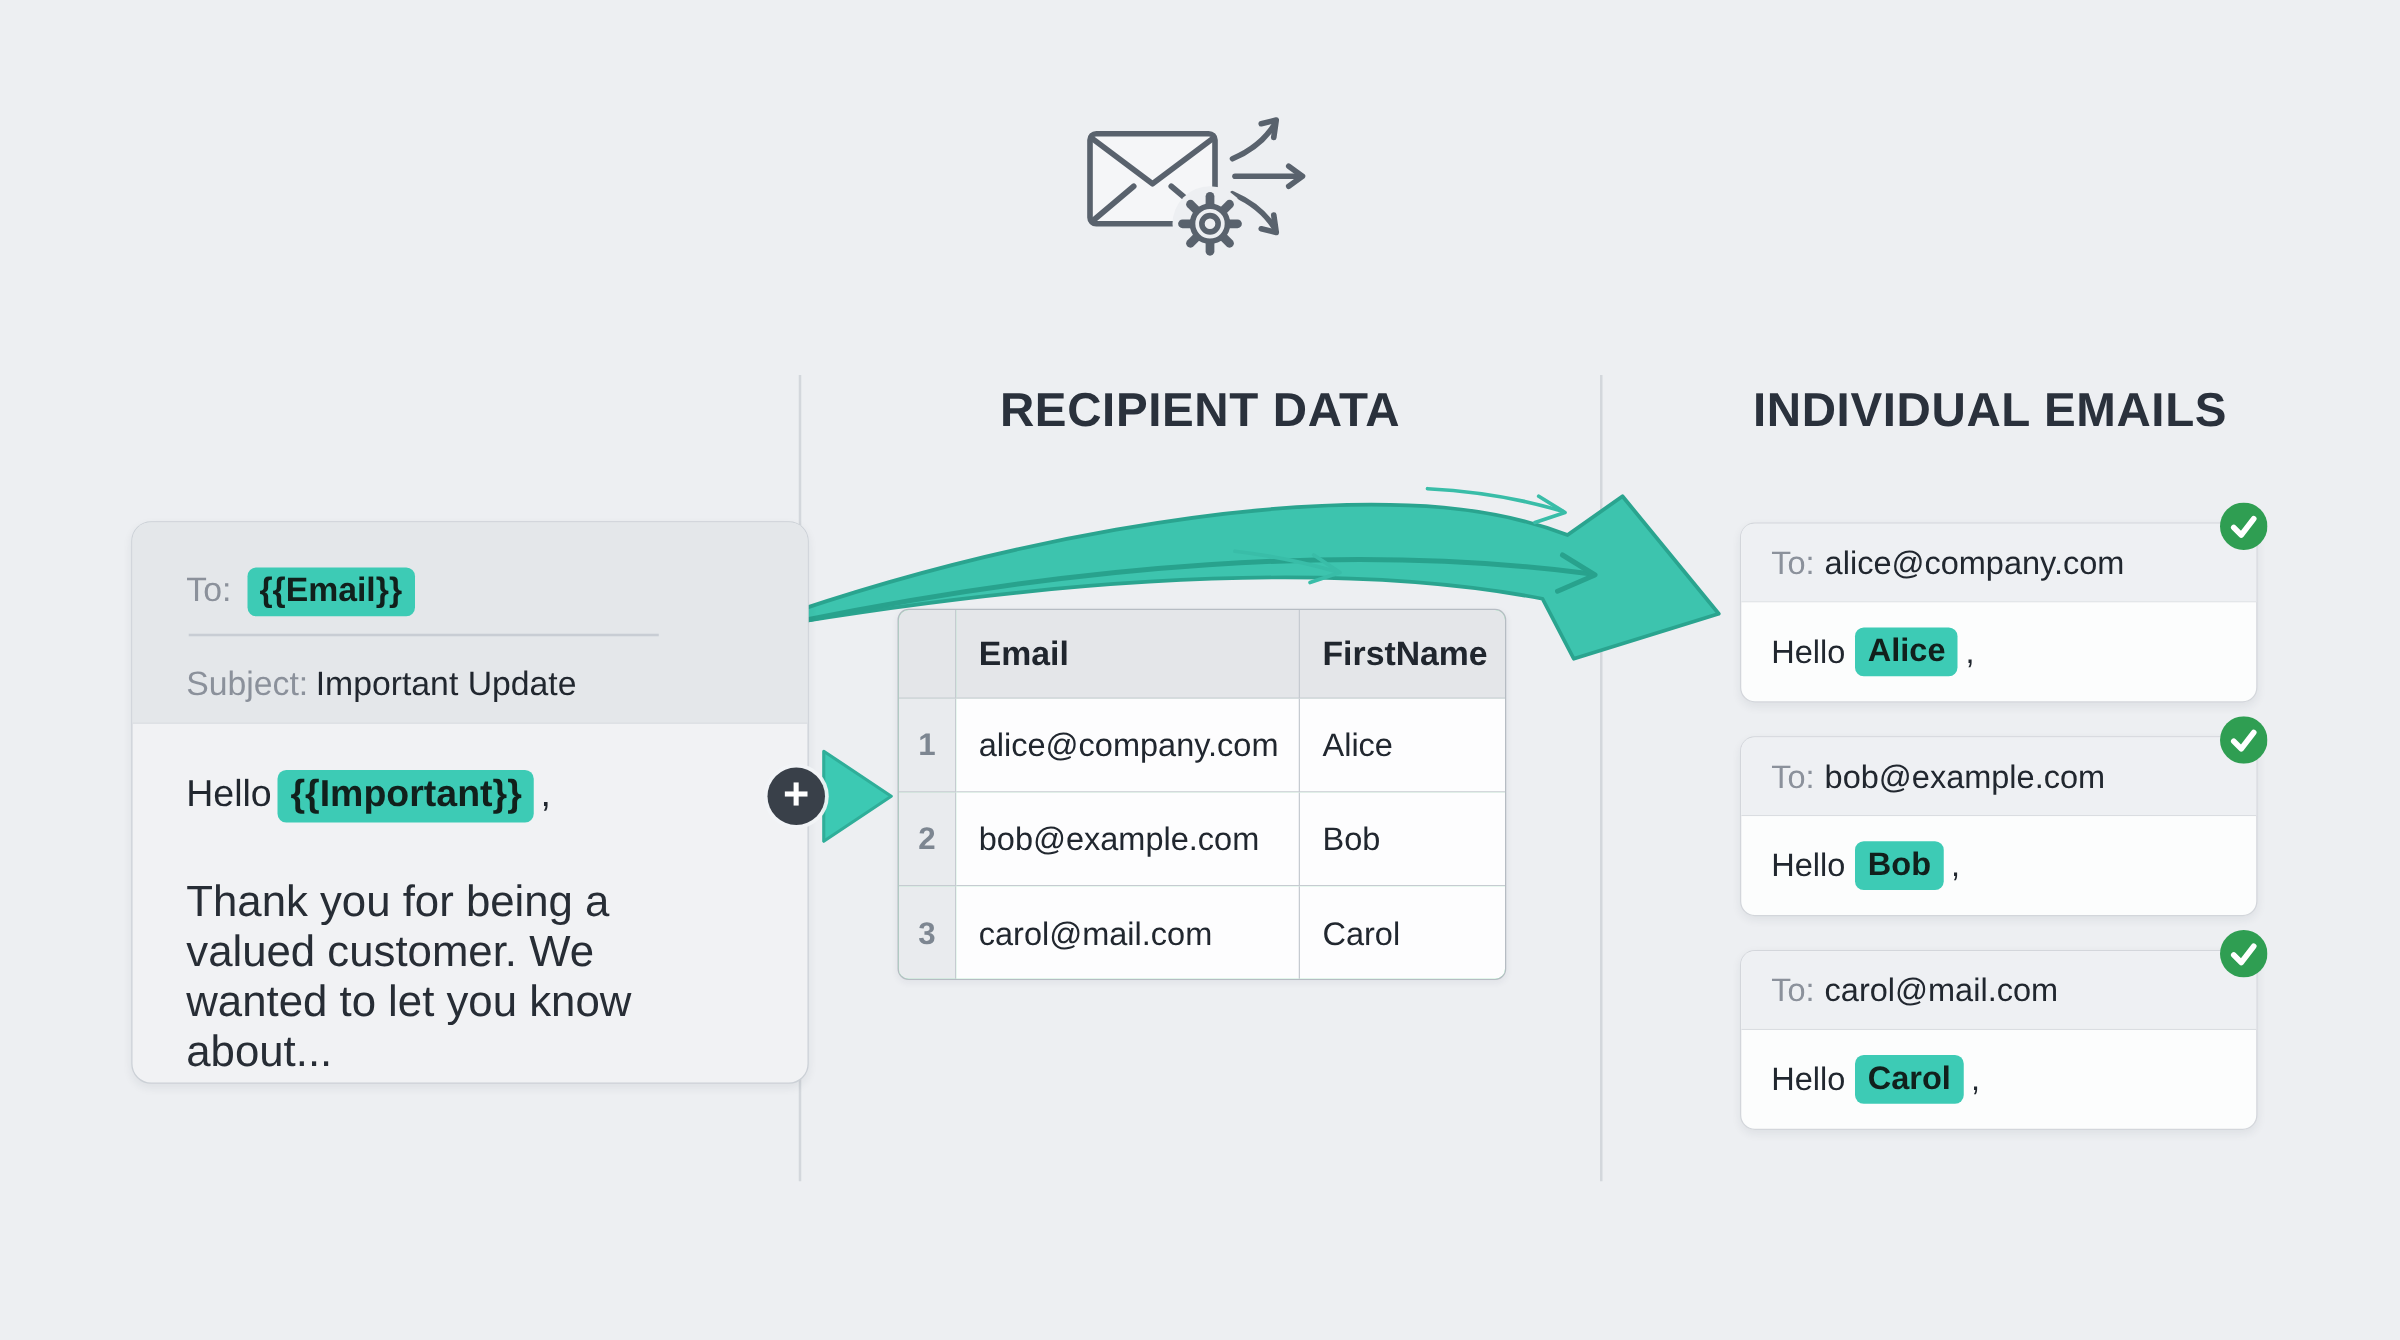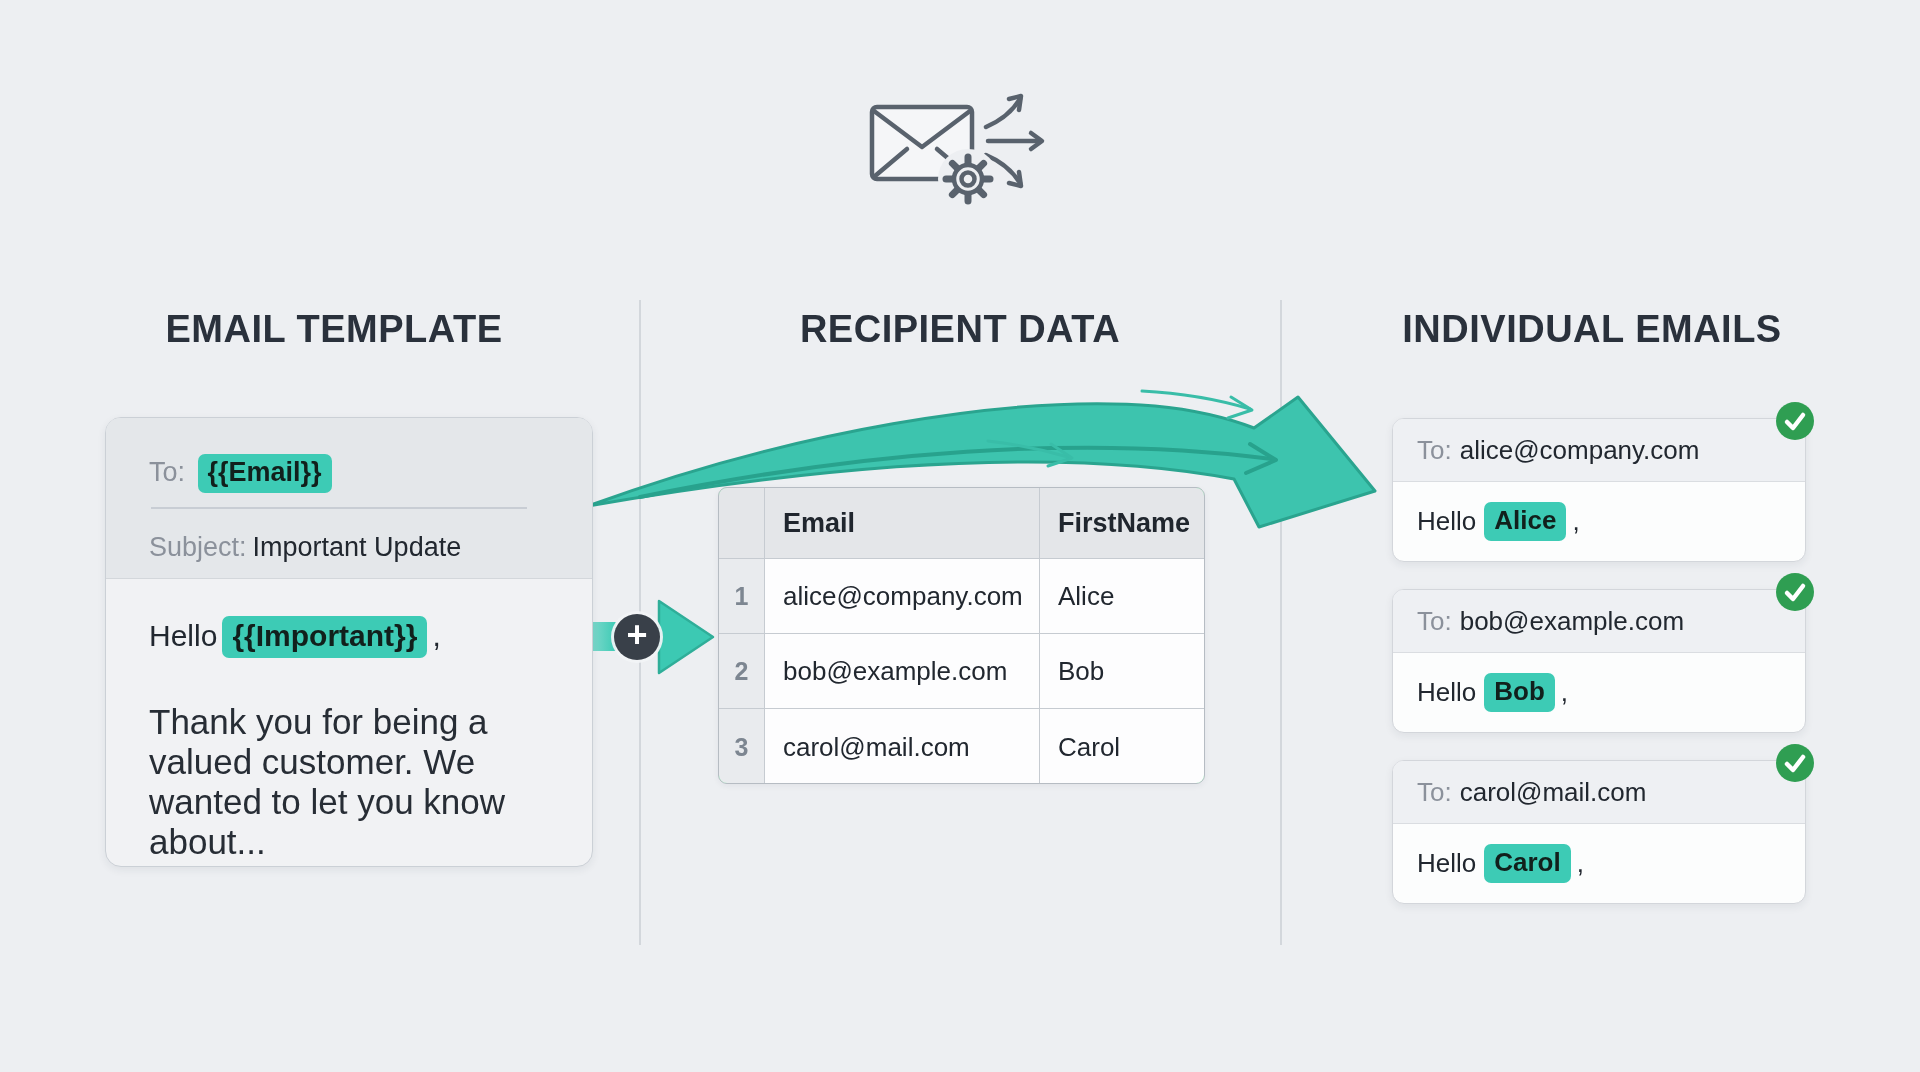--- a/index.html
+++ b/index.html
@@ -10,21 +10,21 @@
   .overlay { position:absolute; left:0; top:0; width:1920px; height:1072px; z-index:1; pointer-events:none; }
   .topicon { position:absolute; left:858px; top:83px; width:212px; height:142px; z-index:2; }
 
   .col-heading { position:absolute; top:308px; width:520px; text-align:center;
     font-size:38px; font-weight:bold; color:#2a313c; letter-spacing:.5px; z-index:2; }
   .h-template { left:74px; }
   .h-data     { left:700px; }
   .h-output   { left:1332px; }
 
   
-  .tcard { position:absolute; left:105px; top:417px; width:488px; height:450px;
+  .tcard { position:absolute; left:105px; top:417px; width:542px; height:450px;
     background:#f1f2f4; border:1.5px solid #cbd0d6; border-radius:16px;
     box-shadow:0 3px 8px rgba(30,40,60,.07); z-index:2; }
   .tcard-header { position:absolute; left:0; top:0; right:0; height:161px;
     background:#e4e7ea; border-radius:14px 14px 0 0; border-bottom:1px solid #d3d7db; }
   .trow-to { position:absolute; left:43px; top:36px; font-size:27px; color:#8b919b; }
   .tdivider { position:absolute; left:45px; top:89px; width:376px; height:2px; background:#b9bfc7; opacity:.65; }
   .trow-subject { position:absolute; left:43px; top:114px; font-size:27px; color:#8b919b;text-align:right; }
   .trow-subject .dark { color:#21272f; margin-left:6px; }
   .trow-hello { position:absolute; left:43px; top:198px; font-size:30px; color:#21272f; }
   .tpara { position:absolute; left:43px; top:284px; width:392px; font-size:35px; line-height:40px; color:#272d35; }
@@ -120,21 +120,20 @@
         <line x1="97" y1="96" x2="88" y2="96"></line>
         <line x1="100.8" y1="86.8" x2="94.4" y2="80.4"></line>
         <line x1="110" y1="83" x2="110" y2="74"></line>
         <line x1="119.2" y1="86.8" x2="125.6" y2="80.4"></line>
       </g>
       <circle cx="110" cy="96" r="14" fill="#edeff2" stroke="#59626d" stroke-width="4.5"></circle>
       <circle cx="110" cy="96" r="6.5" fill="none" stroke="#59626d" stroke-width="4.5"></circle>
     </g>
   </svg>
 
-  <div class="col-heading h-template">EMAIL TEMPLATE</div>
   <div class="col-heading h-output">INDIVIDUAL EMAILS</div>
   <div class="col-heading h-data">RECIPIENT DATA</div>
 
   <div class="tcard">
     <div class="tcard-header">
       <div class="trow-to">
         <span>To:</span>
         <span class="chip">{{Email}}</span>
       </div>
       <div class="tdivider"></div>

